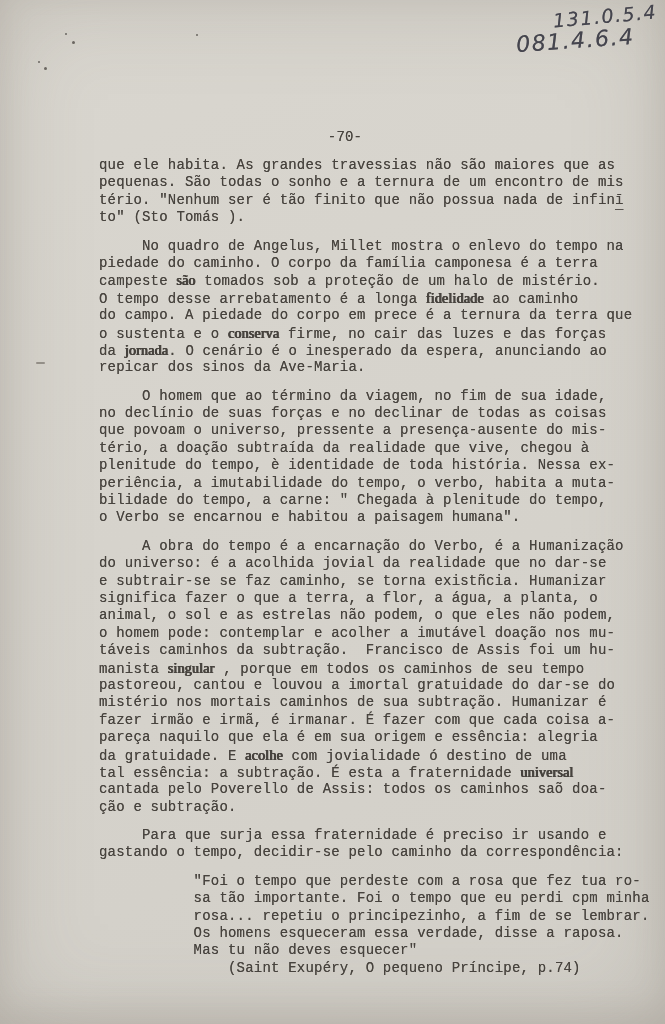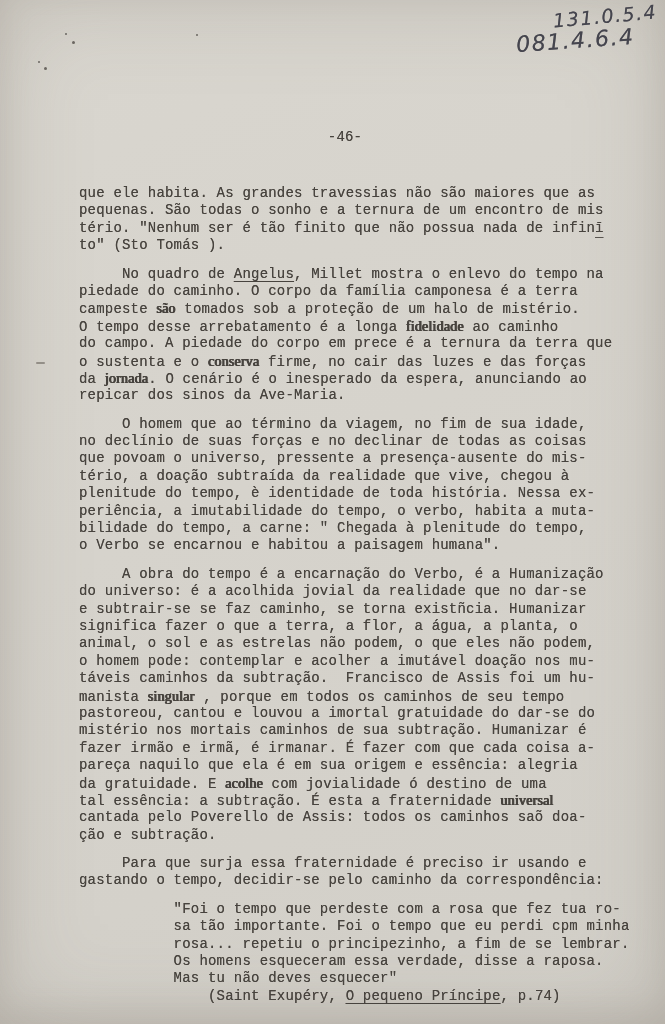--- a/index.html
+++ b/index.html
@@ -13,30 +13,29 @@
     position:relative;
     overflow:hidden;
     background:linear-gradient(155deg,#d9d6cf 0%,var(--paper) 45%,#d2cfc8 100%);
     font-family:"Liberation Mono","DejaVu Sans Mono",monospace;
   }
   .vignette{
     position:absolute;inset:0;pointer-events:none;
     box-shadow:inset 0 0 90px rgba(125,118,106,.28), inset 0 -14px 30px rgba(140,130,118,.18);
   }
   .typewriter{
-    position:absolute;left:79px;top:157px;
+    position:absolute;left:99px;top:157px;
     font-size:14px;line-height:17.4px;letter-spacing:.2px;
     color:var(--ink);
     white-space:pre;
     text-shadow:0 0 .6px rgba(70,64,58,.75);
-    margin-top:28px;
   }
   .paragraph{margin:0 0 11px 0;}
   .line{height:17.4px;}
-  .line span.u{text-decoration:underline;text-underline-offset:3px;}
+  .line span.u{text-underline-offset:3px;}
   .line span.b{text-shadow:.6px 0 0 currentColor,-.4px 0 0 currentColor,0 0 .6px rgba(70,64,58,.8);font-family:Liberation Serif, serif;}
   .page-number{
     position:absolute;left:85px;width:520px;top:129px;
     text-align:center;
     font-size:14px;letter-spacing:.2px;
     color:var(--ink);
     text-shadow:0 0 .6px rgba(70,64,58,.75);
   }
   .handwriting{
     position:absolute;
@@ -68,15 +67,15 @@
 <div class="speck s1"></div>
 <div class="speck s2"></div>
 <div class="speck s3"></div>
 <div class="speck s4"></div>
 <div class="speck s5"></div>
 <div class="margin-mark"></div>
 
 <div class="handwriting hw1">131.0.5.4</div>
 <div class="handwriting hw2">081.4.6.4</div>
 
-<div class="page-number">-46-</div>
+<div class="page-number">-70-</div>
 
 <div class="typewriter"><div class="paragraph"><div class="line"><span>que ele habita. As grandes travessias não são maiores que as</span></div><div class="line"><span>pequenas. São todas o sonho e a ternura de um encontro de mis</span></div><div class="line"><span>tério. "Nenhum ser é tão finito que não possua nada de infinī</span></div><div class="line"><span>to" (Sto Tomás ).                                           ¯</span></div></div><div class="paragraph"><div class="line"><span>     No quadro de </span><span class="u">Angelus</span><span>, Millet mostra o enlevo do tempo na</span></div><div class="line"><span>piedade do caminho. O corpo da família camponesa é a terra</span></div><div class="line"><span>campeste </span><span class="b">são</span><span> tomados sob a proteção de um halo de mistério.</span></div><div class="line"><span>O tempo desse arrebatamento é a longa </span><span class="b">fidelidade</span><span> ao caminho</span></div><div class="line"><span>do campo. A piedade do corpo em prece é a ternura da terra que</span></div><div class="line"><span>o sustenta e o </span><span class="b">conserva</span><span> firme, no cair das luzes e das forças</span></div><div class="line"><span>da </span><span class="b">jornada</span><span>. O cenário é o inesperado da espera, anunciando ao</span></div><div class="line"><span>repicar dos sinos da Ave-Maria.</span></div></div><div class="paragraph"><div class="line"><span>     O homem que ao término da viagem, no fim de sua idade,</span></div><div class="line"><span>no declínio de suas forças e no declinar de todas as coisas</span></div><div class="line"><span>que povoam o universo, pressente a presença-ausente do mis-</span></div><div class="line"><span>tério, a doação subtraída da realidade que vive, chegou à</span></div><div class="line"><span>plenitude do tempo, è identidade de toda história. Nessa ex-</span></div><div class="line"><span>periência, a imutabilidade do tempo, o verbo, habita a muta-</span></div><div class="line"><span>bilidade do tempo, a carne: " Chegada à plenitude do tempo,</span></div><div class="line"><span>o Verbo se encarnou e habitou a paisagem humana".</span></div></div><div class="paragraph"><div class="line"><span>     A obra do tempo é a encarnação do Verbo, é a Humanização</span></div><div class="line"><span>do universo: é a acolhida jovial da realidade que no dar-se</span></div><div class="line"><span>e subtrair-se se faz caminho, se torna existñcia. Humanizar</span></div><div class="line"><span>significa fazer o que a terra, a flor, a água, a planta, o</span></div><div class="line"><span>animal, o sol e as estrelas não podem, o que eles não podem,</span></div><div class="line"><span>o homem pode: contemplar e acolher a imutável doação nos mu-</span></div><div class="line"><span>táveis caminhos da subtração.  Francisco de Assis foi um hu-</span></div><div class="line"><span>manista </span><span class="b">singular</span><span> , porque em todos os caminhos de seu tempo</span></div><div class="line"><span>pastoreou, cantou e louvou a imortal gratuidade do dar-se do</span></div><div class="line"><span>mistério nos mortais caminhos de sua subtração. Humanizar é</span></div><div class="line"><span>fazer irmão e irmã, é irmanar. É fazer com que cada coisa a-</span></div><div class="line"><span>pareça naquilo que ela é em sua origem e essência: alegria</span></div><div class="line"><span>da gratuidade. E </span><span class="b">acolhe</span><span> com jovialidade ó destino de uma</span></div><div class="line"><span>tal essência: a subtração. É esta a fraternidade </span><span class="b">universal</span></div><div class="line"><span>cantada pelo Poverello de Assis: todos os caminhos saõ doa-</span></div><div class="line"><span>ção e subtração.</span></div></div><div class="paragraph"><div class="line"><span>     Para que surja essa fraternidade é preciso ir usando e</span></div><div class="line"><span>gastando o tempo, decidir-se pelo caminho da correspondência:</span></div></div><div class="paragraph"><div class="line"><span>           "Foi o tempo que perdeste com a rosa que fez tua ro-</span></div><div class="line"><span>           sa tão importante. Foi o tempo que eu perdi cpm minha</span></div><div class="line"><span>           rosa... repetiu o principezinho, a fim de se lembrar.</span></div><div class="line"><span>           Os homens esqueceram essa verdade, disse a raposa.</span></div><div class="line"><span>           Mas tu não deves esquecer"</span></div><div class="line"><span>               (Saint Exupéry, </span><span class="u">O pequeno Príncipe</span><span>, p.74)</span></div></div></div>
 
 </body></html>

